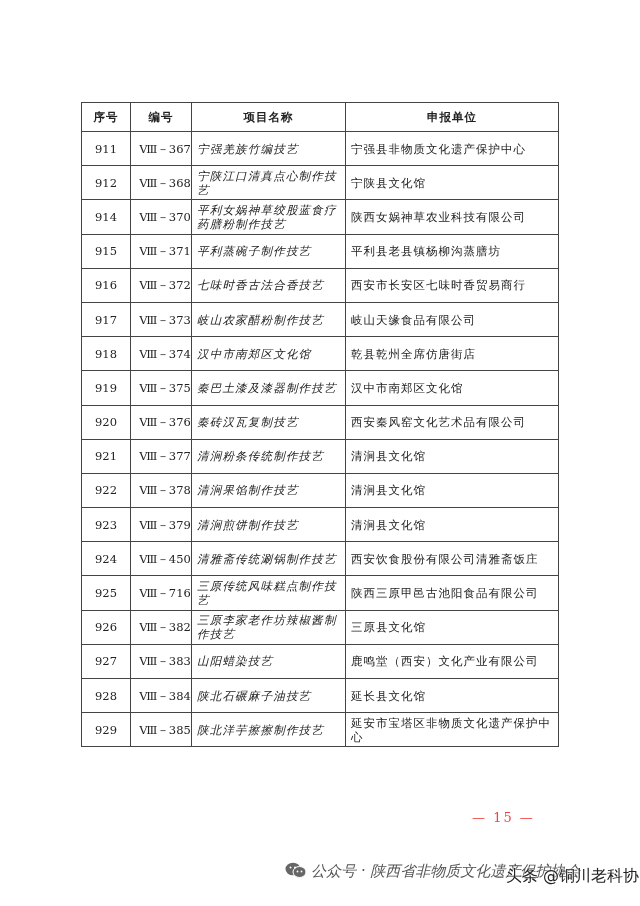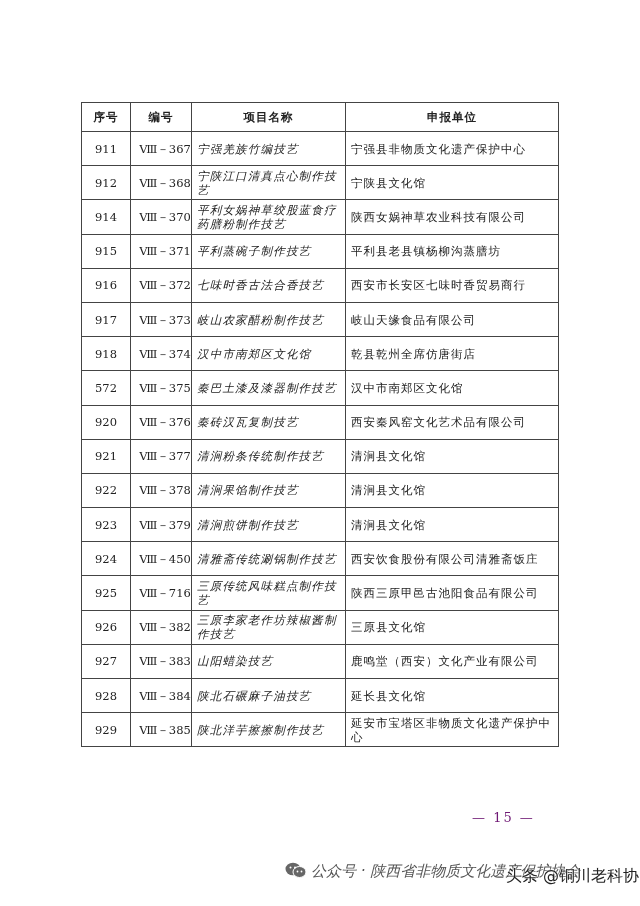--- a/index.html
+++ b/index.html
@@ -9,21 +9,21 @@
   table { border-collapse:collapse; width:477px; table-layout:fixed; border:1.5px solid #333; }
   col.c1 { width:49px; } col.c2 { width:61px; } col.c3 { width:154px; } col.c4 { width:213px; }
   th, td { border:1px solid #444; padding:0; vertical-align:middle; }
   th { height:28px; font-family:"DejaVu Sans", "Liberation Sans", sans-serif; font-weight:bold;
        font-size:11.5px; text-align:center; letter-spacing:1px; color:#222; }
   td { height:33.2px; font-size:11.5px; line-height:14px; }
   td.num { text-align:center; }
   td.code { text-align:center; white-space:nowrap;padding-left:8px; }
   td.name { padding-left:5px; padding-right:0; letter-spacing:1.2px;font-style:italic; }
   td.unit { padding-left:5px; padding-right:3px; letter-spacing:1px; }
-  .page-num { position:absolute; left:472px; top:810px; font-size:13px; color:#701a75; letter-spacing:2px; }
+  .page-num { position:absolute; left:472px; top:810px; font-size:13px; color:#ef4444; letter-spacing:2px; }
   .watermark { position:absolute; left:285px; top:862px; font-family:"DejaVu Sans", "Liberation Sans", sans-serif;
                font-size:15px; color:#555; white-space:nowrap;font-style:italic; }
   .wm-icon { display:inline-block; width:22px; height:16px; vertical-align:-2px; margin-right:4px; }
   .wm-overlay { position:absolute; left:506px; top:866px; font-family:"DejaVu Sans", "Liberation Sans", sans-serif;
                 font-size:16px; color:#222; white-space:nowrap; text-shadow:0 0 2px #fff, 0 0 2px #fff; }
 </style>
 </head>
 <body>
 
 <div class="table-wrap">
@@ -79,21 +79,21 @@
           <td class="name">岐山农家醋粉制作技艺</td>
           <td class="unit">岐山天缘食品有限公司</td>
         </tr>
         <tr>
           <td class="num">918</td>
           <td class="code">Ⅷ－374</td>
           <td class="name">汉中市南郑区文化馆</td>
           <td class="unit">乾县乾州全席仿唐街店</td>
         </tr>
         <tr>
-          <td class="num">572</td>
+          <td class="num">919</td>
           <td class="code">Ⅷ－375</td>
           <td class="name">秦巴土漆及漆器制作技艺</td>
           <td class="unit">汉中市南郑区文化馆</td>
         </tr>
         <tr>
           <td class="num">920</td>
           <td class="code">Ⅷ－376</td>
           <td class="name">秦砖汉瓦复制技艺</td>
           <td class="unit">西安秦风窑文化艺术品有限公司</td>
         </tr>

